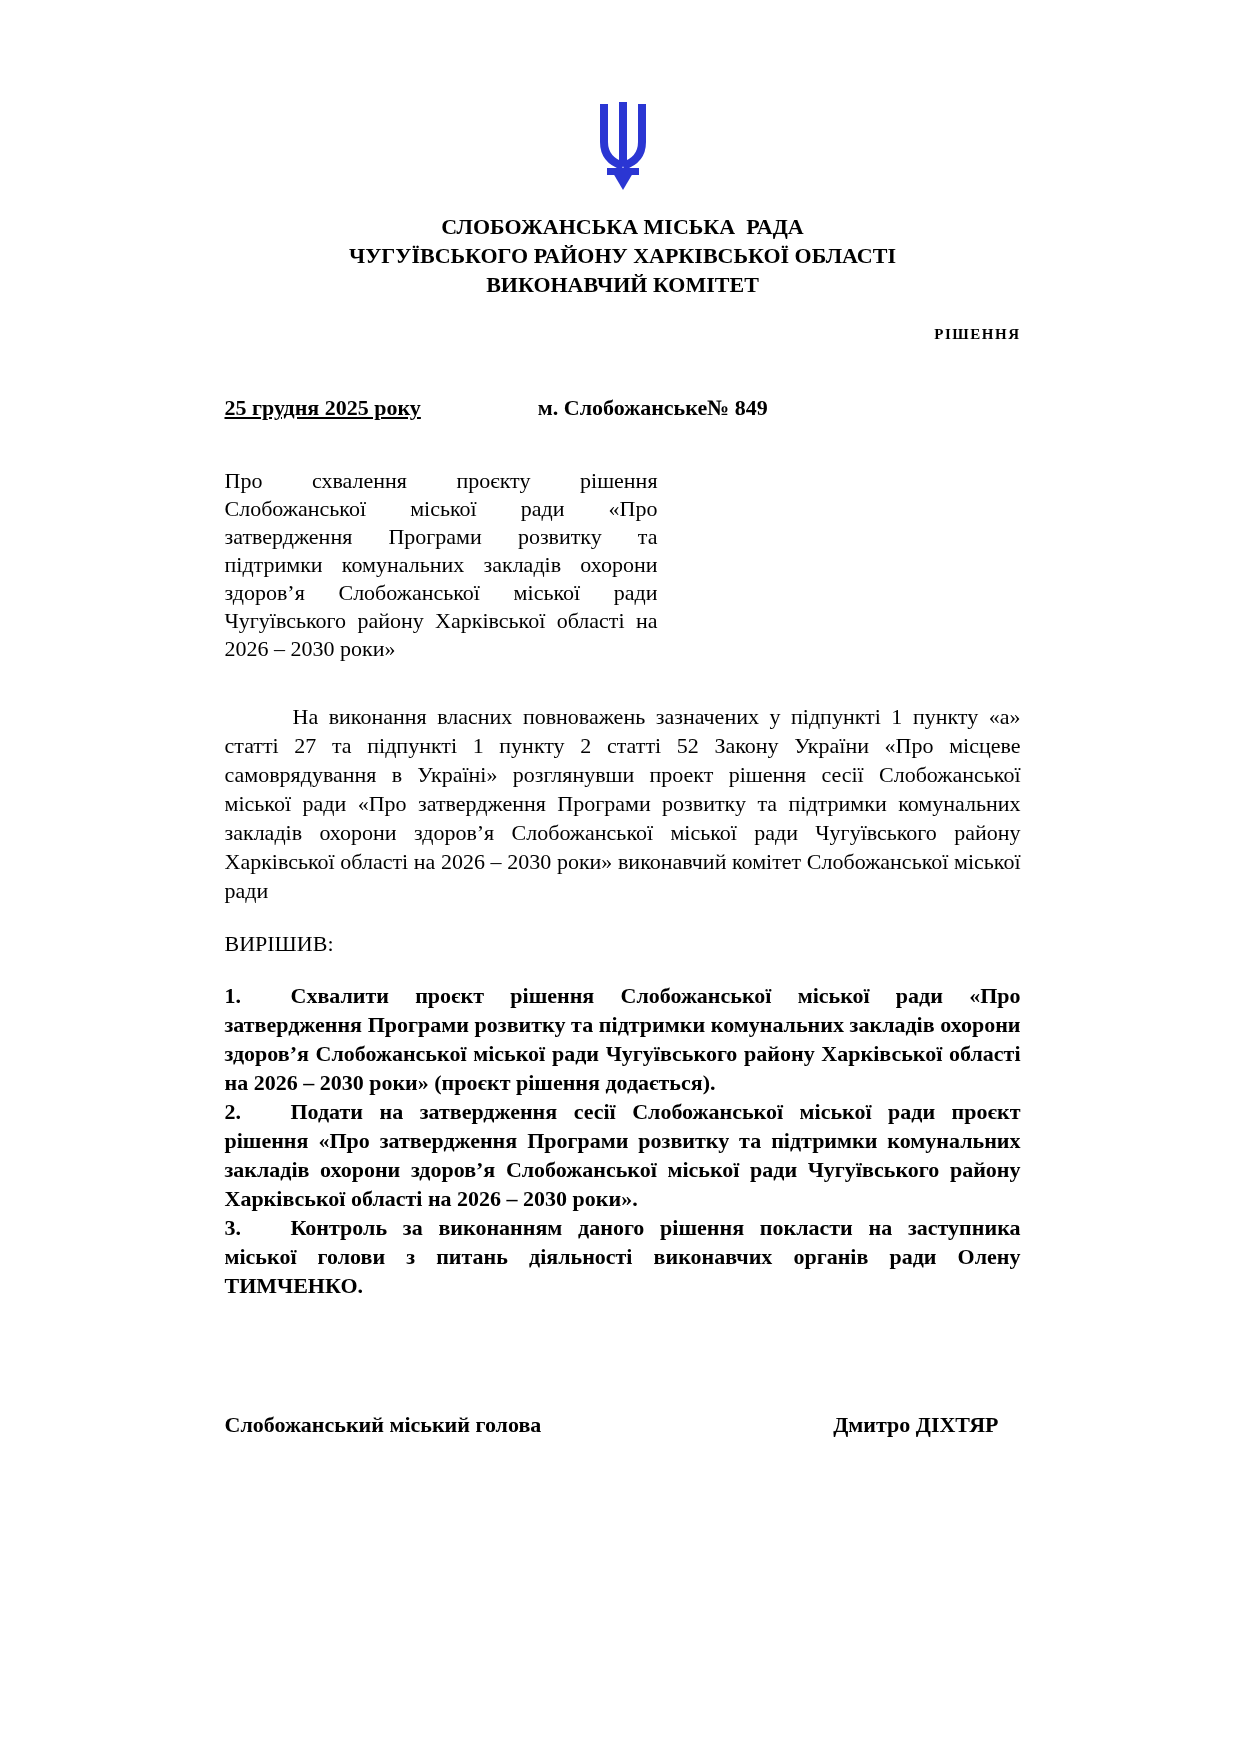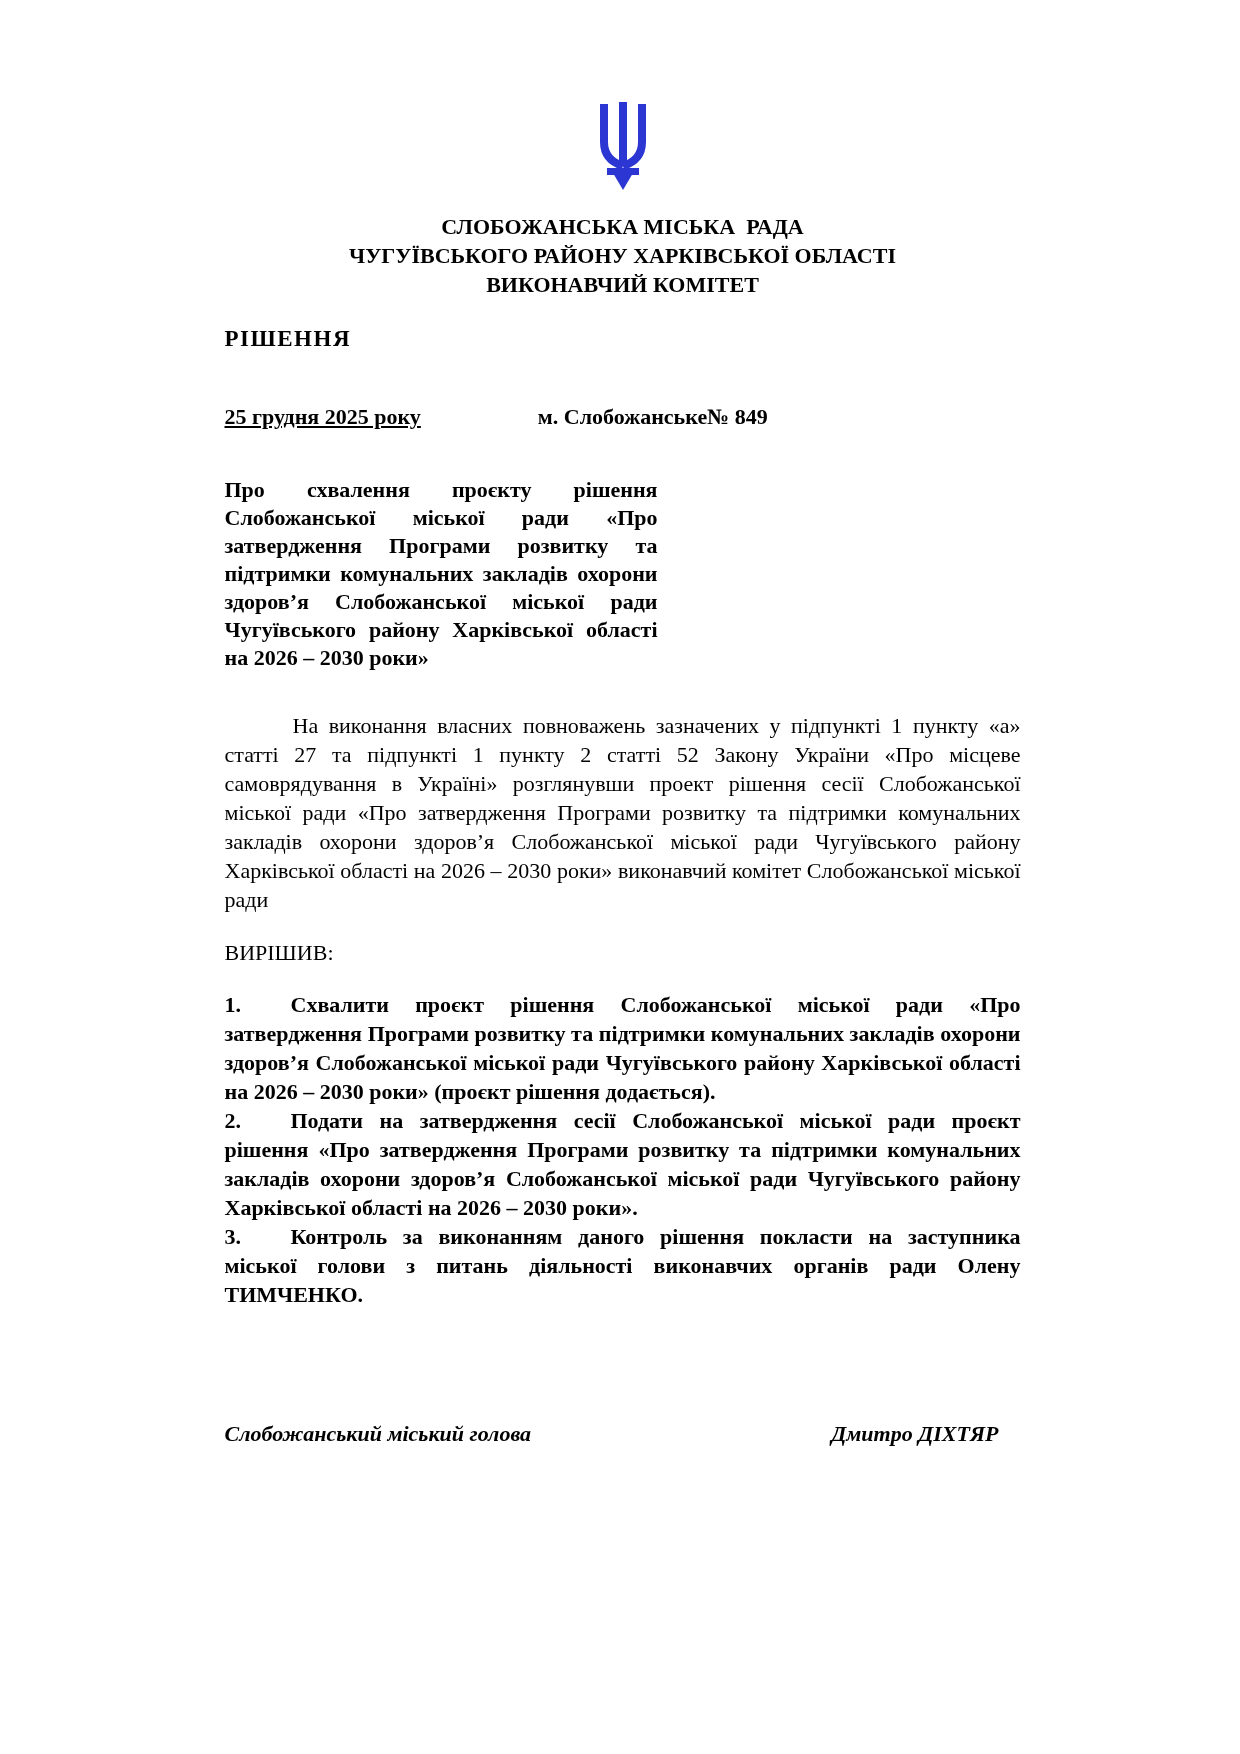--- a/index.html
+++ b/index.html
@@ -25,39 +25,39 @@
   }
   .emblem svg { display: block; width: 100%; height: 100%; }
   .org {
     text-align: center;
     font-weight: bold;
     line-height: 29px;
   }
   .pre { white-space: pre-wrap; }
   .doc-type {
     margin-top: 27px;
-    text-align: left;
+    text-align: right;
     font-weight: bold;
-    font-size: 23px;
+    font-size: 15px;
     letter-spacing: 1.5px;
   }
   .meta-row {
     margin-top: 52px;
     display: grid;
     grid-template-columns: 1fr auto 1fr;
     align-items: baseline;
     font-weight: bold;
   }
   .meta-date { text-align: left; text-decoration: underline; }
   .meta-place { text-align: center; }
   .meta-number { text-align: left; padding-right: 100px; }
   .subject {
     margin-top: 46px;
     width: 433px;
-    font-weight: bold;
+    font-weight: normal;
     text-align: justify;
     line-height: 28px;
   }
   .body-par {
     margin-top: 39px;
     text-align: justify;
     text-indent: 68px;
     line-height: 29px;
   }
   .resolved {
@@ -76,21 +76,20 @@
     display: inline-block;
     width: 66px;
   }
   .signature {
     margin-top: 112px;
     display: flex;
     justify-content: space-between;
     align-items: baseline;
     font-weight: bold;
     padding-right: 22px;
-    font-style: italic;
   }
 </style>
 </head>
 <body>
 
 <div class="page">
   <div class="content">
 
     <div class="emblem">
       <svg viewBox="0 0 58 90" xmlns="http://www.w3.org/2000/svg" aria-hidden="true">

